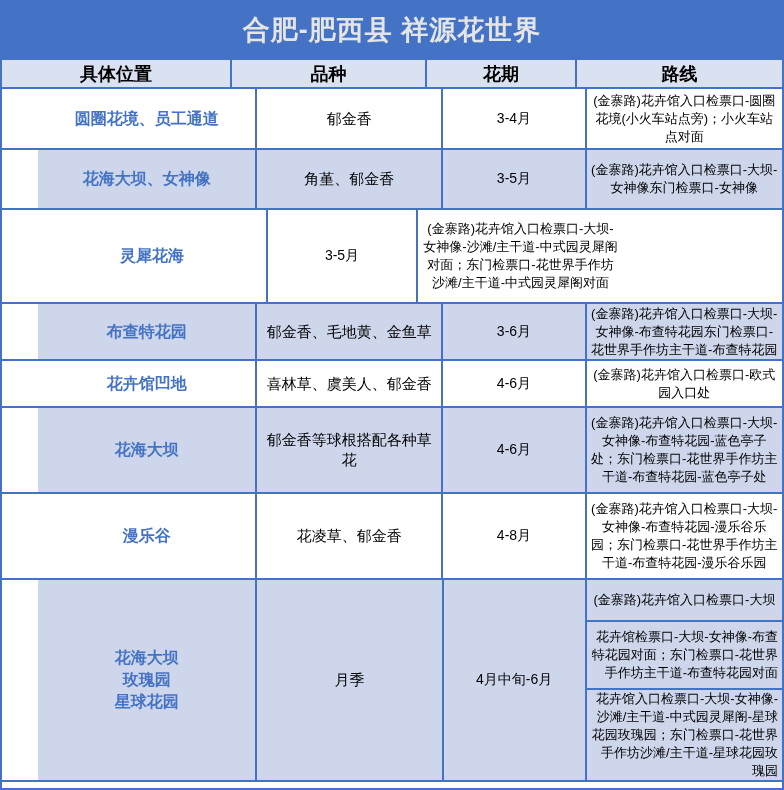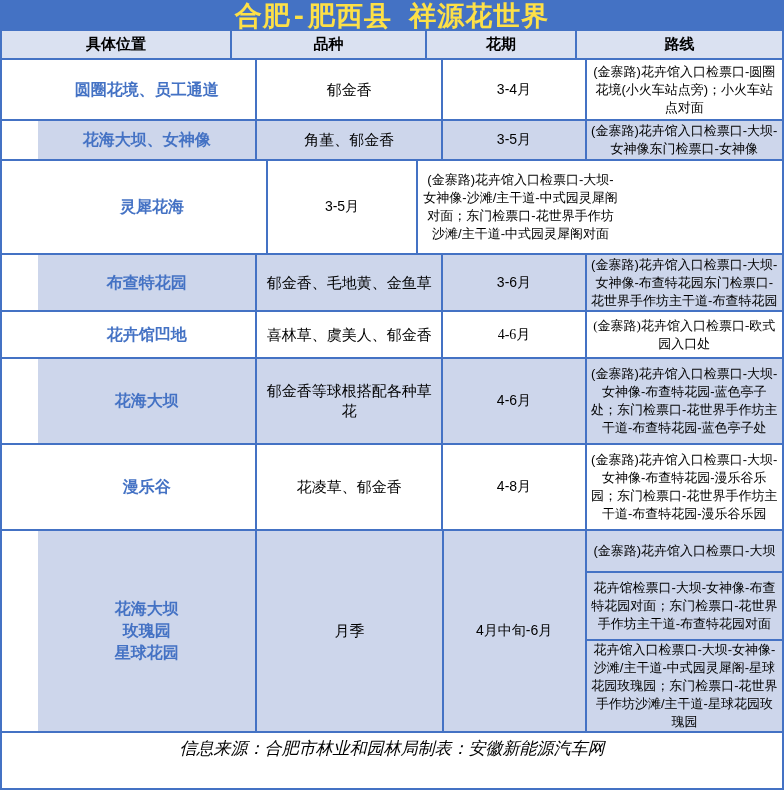--- a/index.html
+++ b/index.html
@@ -11,49 +11,49 @@
   html,body{background:#fff;}
   body{font-family:"Liberation Sans", sans-serif;color:#000;}
   .page{
     width:784px;height:790px;
     border:2px solid var(--blue);
     border-top:none;
     overflow:hidden;
     background:#fff;
   }
   .title{
-    height:31px;background:var(--blue);color:#fde047;
+    height:60px;background:var(--blue);color:#e5e5e5;
     display:flex;align-items:center;justify-content:center;
-    font-size:27px;font-weight:bold;letter-spacing:1px;font-family:Liberation Mono, monospace;
+    font-size:27px;font-weight:bold;letter-spacing:1px;
   }
   .row{display:flex;width:780px;border-top:2px solid var(--blue);}
   .row.header{border-top:none;height:27px;background:var(--header-bg);}
   .row.alt .cell{background:var(--alt-bg);}
   .cell{
     border-right:2px solid var(--blue);
     display:flex;align-items:center;justify-content:center;
     text-align:center;background:#fff;
     padding:2px 4px;
   }
   .cell:last-child{border-right:none;}
   .col-loc{width:230px;}
   .col-var{width:195px;}
   .col-per{width:150px;}
   .col-rou{width:205px;}
-  .header .cell{font-weight:bold;font-size:15px;background:var(--header-bg);padding:0;}
+  .header .cell{font-weight:bold;font-size:18px;background:var(--header-bg);padding:0;}
   .loc-cell{color:var(--blue);font-weight:bold;font-size:16px;white-space:pre-line;line-height:22px;margin-left:36px;}
   .var-cell{font-size:15px;line-height:20px;}
   .per-cell{font-size:14px;}
   .rou-cell{font-size:13px;line-height:18px;}
-  .r1{height:61px;} .r2{height:40px;} .r3{height:94px;} .r4{height:57px;}
-  .r5{height:47px;font-family:Liberation Serif, serif;} .r6{height:86px;} .r7{height:86px;} .r8{height:202px;}
+  .r1{height:61px;} .r2{height:60px;} .r3{height:94px;} .r4{height:57px;}
+  .r5{height:47px;} .r6{height:86px;} .r7{height:86px;} .r8{height:202px;}
   .routes-stack{flex-direction:column;padding:0;align-items:stretch;}
   .subroute{
     display:flex;align-items:center;justify-content:center;
-    text-align:center;font-size:13px;line-height:18px;padding:1px 4px;
+    text-align:right;font-size:13px;line-height:18px;padding:1px 4px;
   }
   .subroute.s1{height:40px;}
   .subroute.s2{height:68px;border-top:2px solid var(--blue);}
   .subroute.s3{height:92px;border-top:2px solid var(--blue);}
   .footer{
     height:33px;border-top:2px solid var(--blue);
     display:flex;align-items:center;justify-content:center;
     font-family:"Liberation Serif", serif;font-style:italic;
     font-size:17px;background:#fff;
   }

